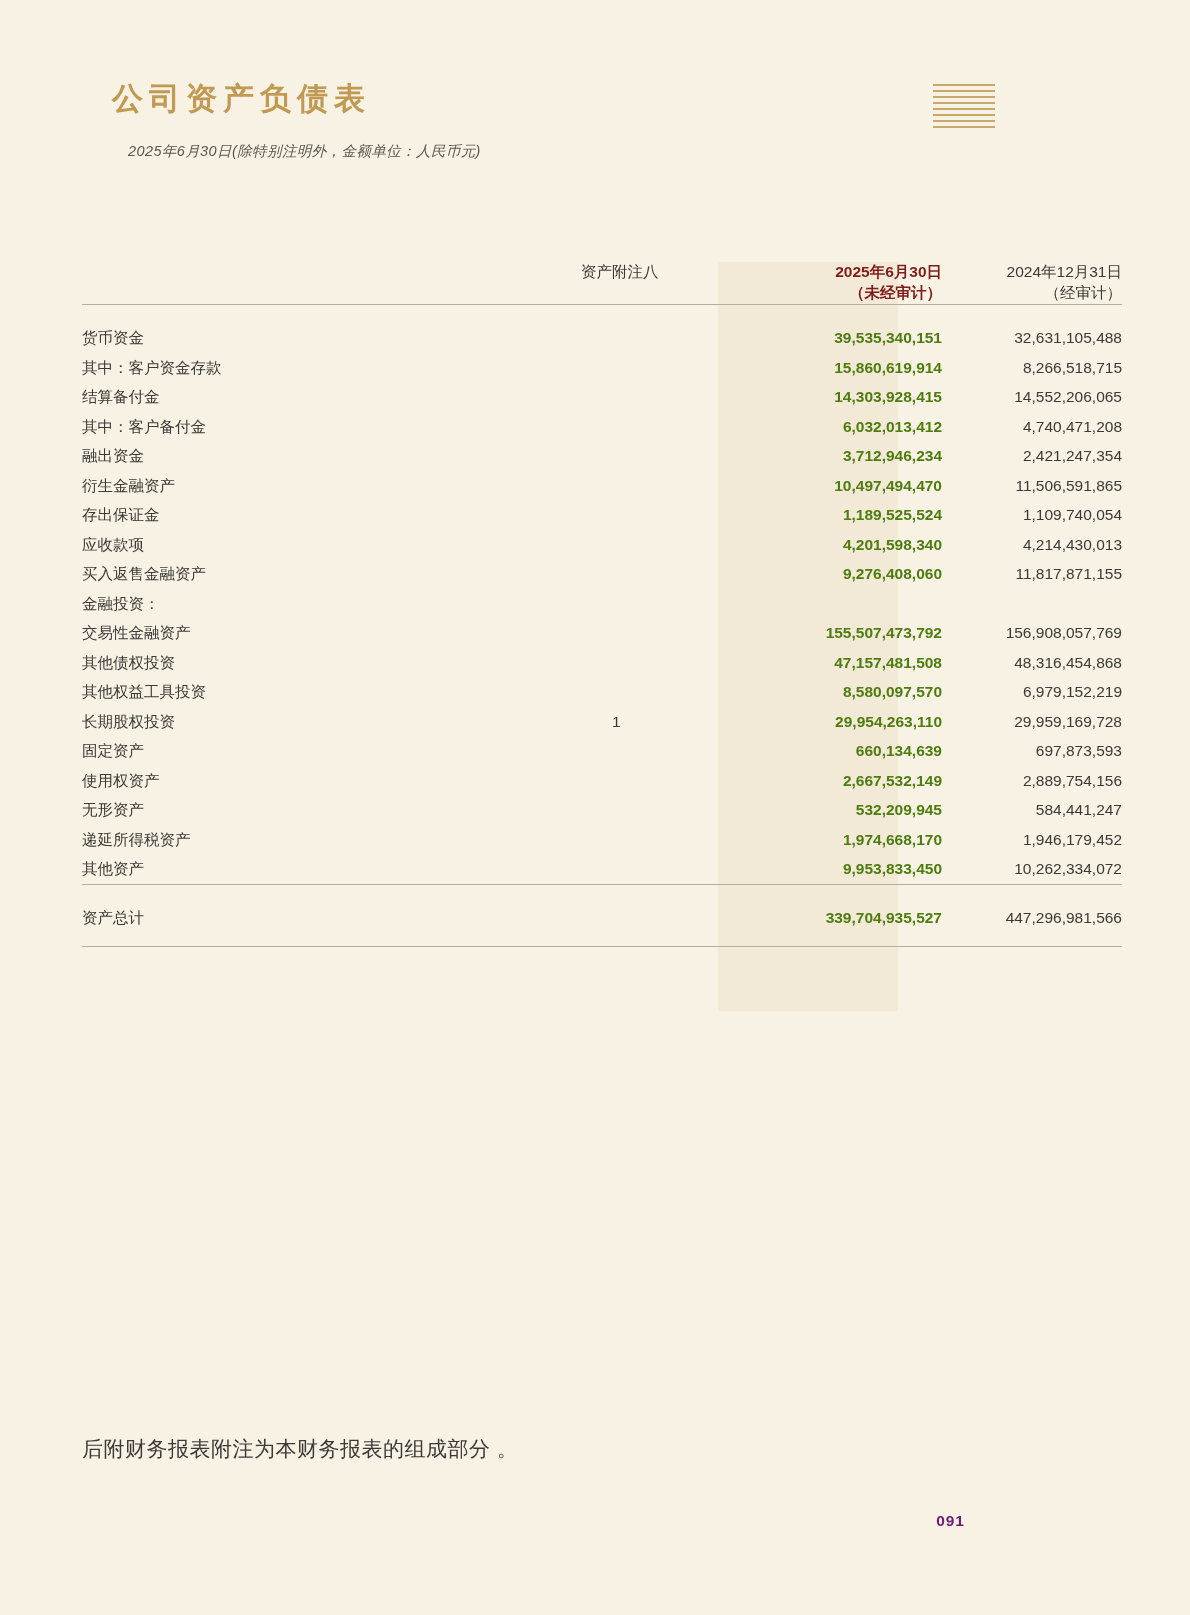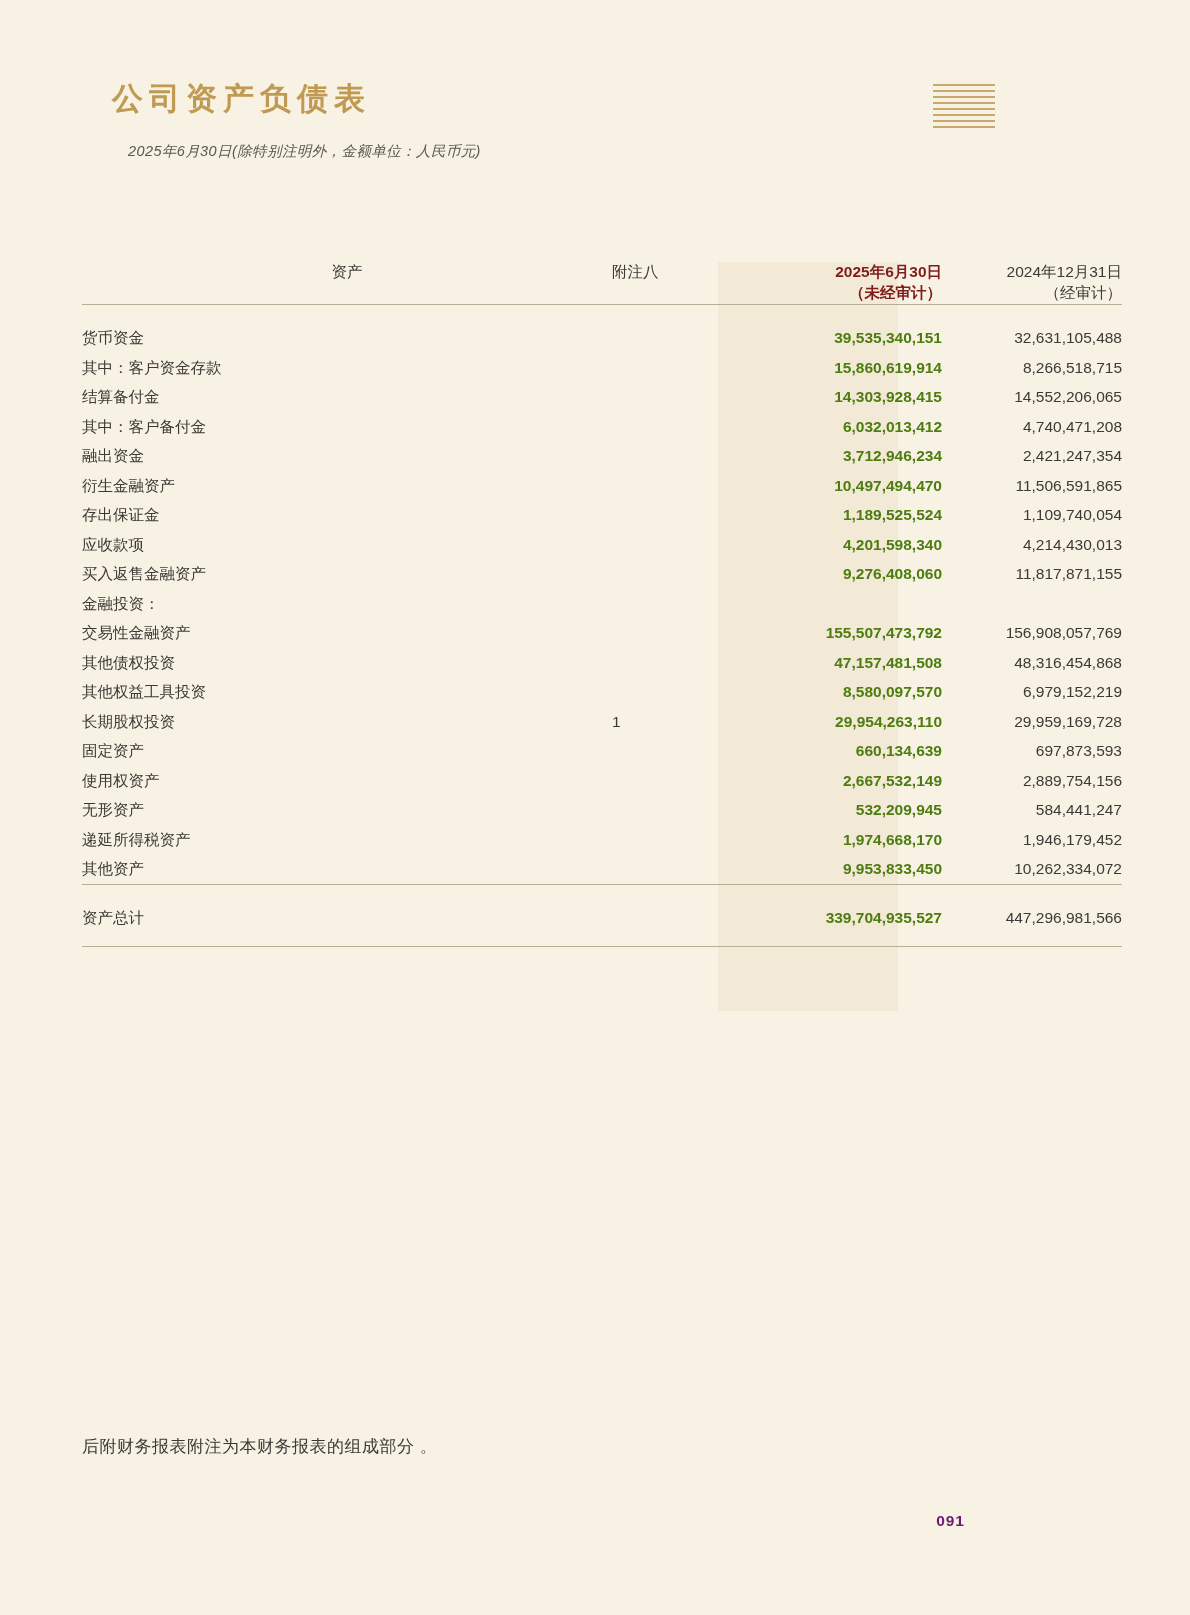--- a/index.html
+++ b/index.html
@@ -71,21 +71,21 @@
   }
   .col-label { width: 530px; }
   .col-note  { width: 150px; }
   .col-cur   { width: 180px; }
   .col-prev  { width: 180px; }
 
   thead th {
     font-weight: normal;
     font-size: 15.5px;
     color: #3b3a36;
-    text-align: center;
+    text-align: right;
     padding-bottom: 6px;
   }
   .hdr-row1 th { padding-top: 18px; }
   .hdr-row2 th { padding-bottom: 22px; font-family: Liberation Mono, monospace; }
   th.num, td.num { text-align: right; }
   th.note, td.note { text-align: left; padding-right: 8px; }
 
   
   .band {
     position: absolute;
@@ -123,21 +123,21 @@
   .spacer-sm td { height: 14px; line-height: 14px; }
   .indent1 { padding-left: 22px; }
   .indent2 { padding-left: 26px; }
   td.label { padding-left: 10px; }
   .total-label { padding-left: 10px; margin-top: 40px; }
 
   .footnote {
     position: absolute;
     left: 82px;
     top: 1435px;
-    font-size: 17px;
+    font-size: 21px;
     color: #3b3a36;
     letter-spacing: 0.5px;
   }
   .pageno {
     position: absolute;
     right: 82px;
     top: 1512px;
     font-size: 15.5px;
     color: #701a75;
     font-weight: bold;

